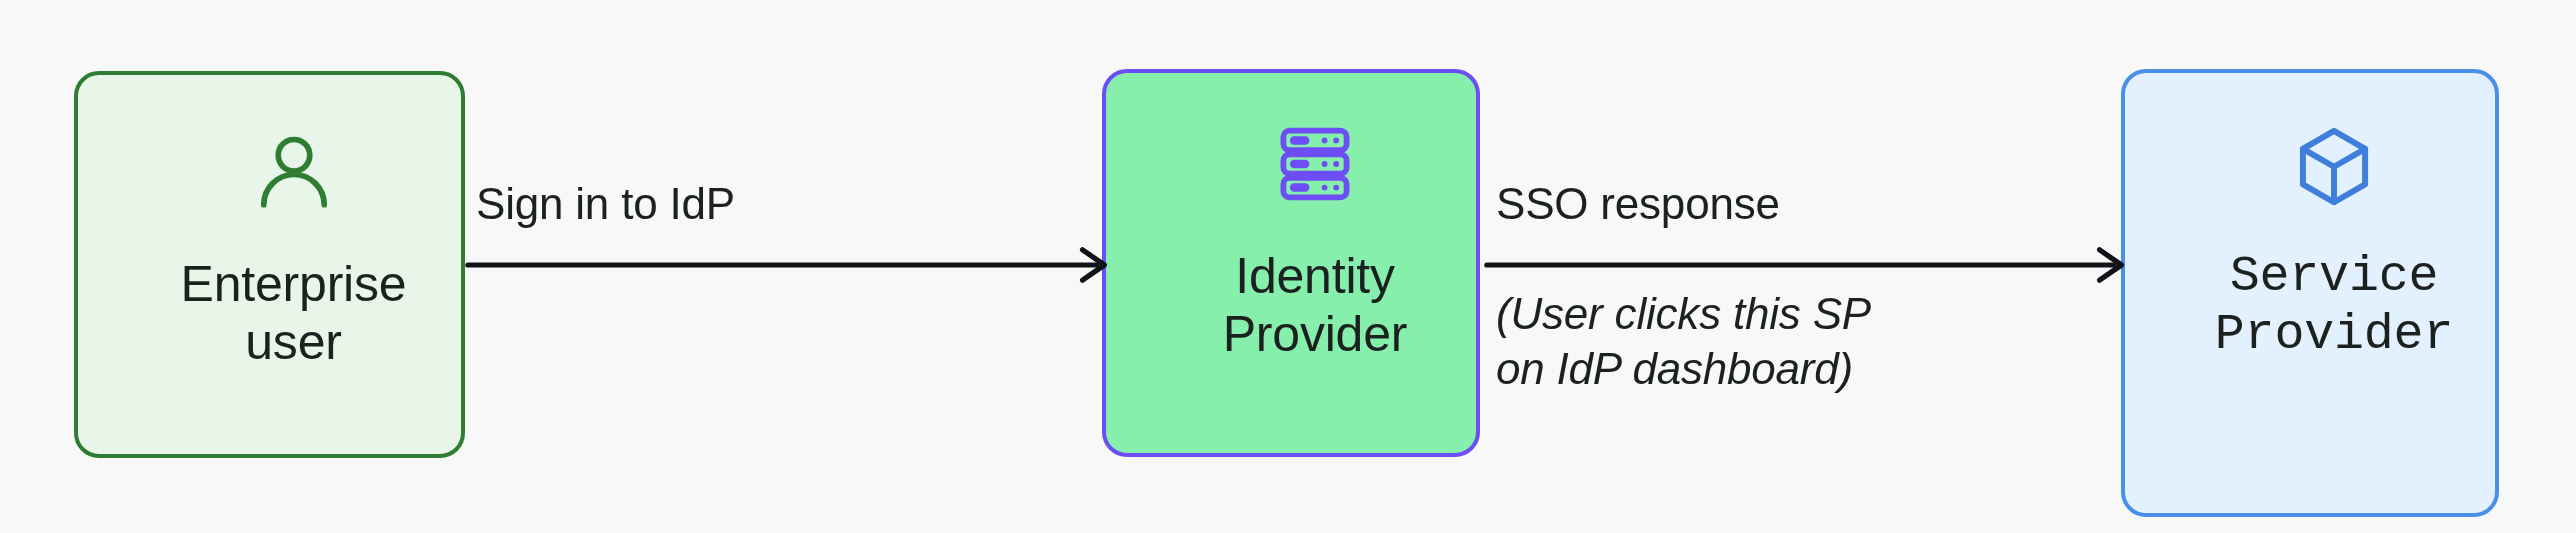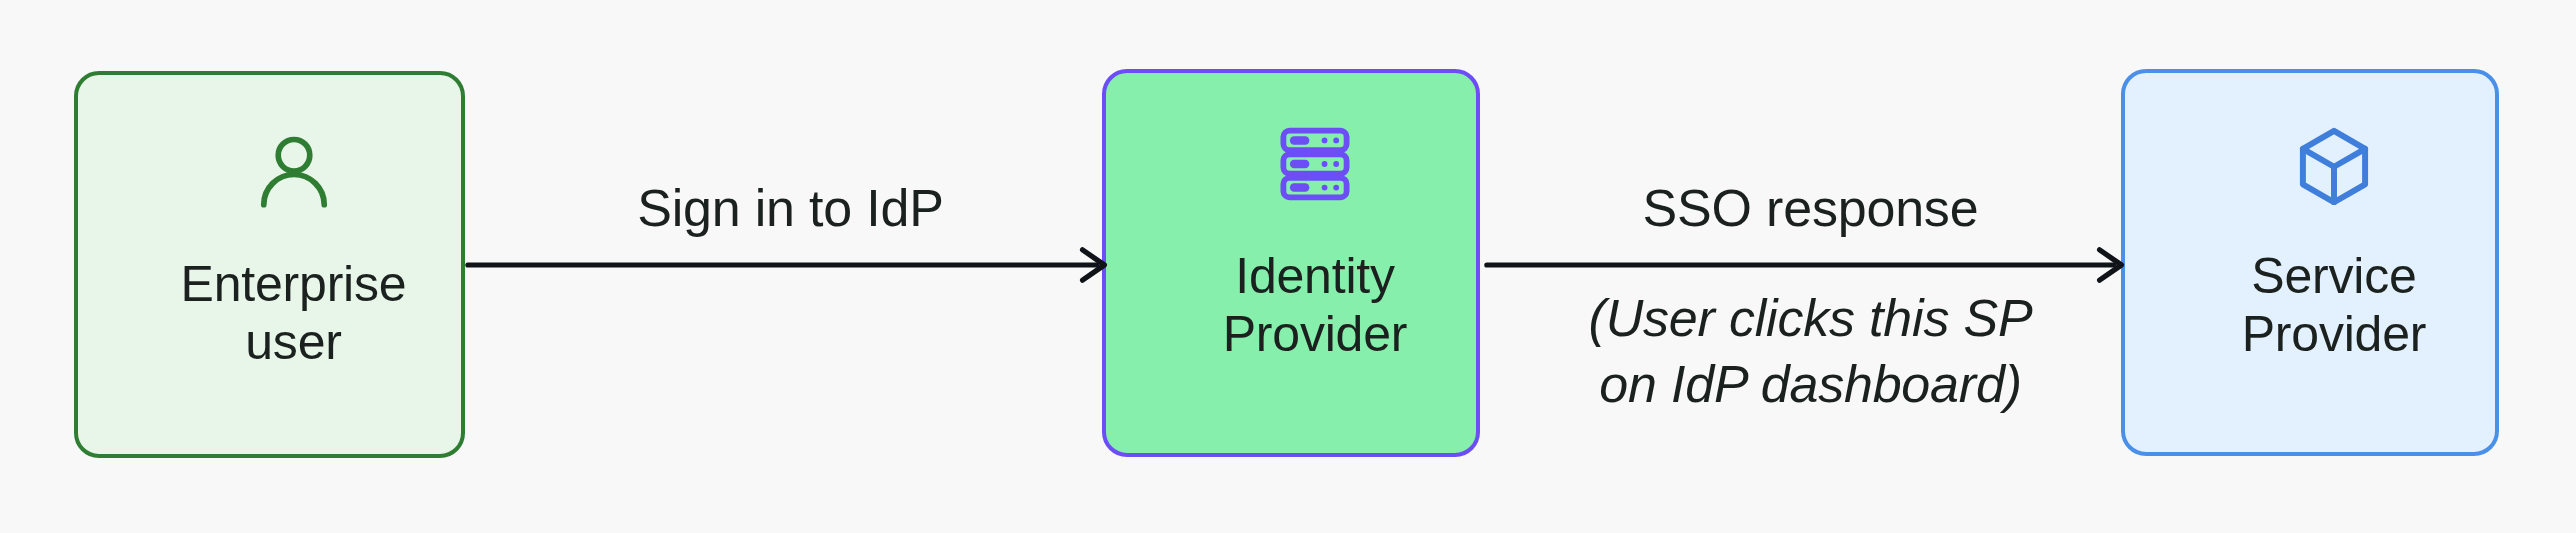--- a/index.html
+++ b/index.html
@@ -64,45 +64,45 @@
     background: #86efac;
   }
   #node-idp .node-icon { margin-top: 50px; }
   #node-idp .node-label { margin-top: 38px; }
 
   
   #node-sp {
     left: 2121px;
     top: 69px;
     width: 378px;
-    height: 387px;
+    height: 448px;
     border: 4.8px solid #4a90e8;
     background: #e3f0fd;
+    font-family: Liberation Mono, monospace;
   }
   #node-sp .node-icon { margin-top: 50px; }
   #node-sp .node-label { margin-top: 38px; }
 
   
   .arrow {
     position: absolute;
     height: 38px;
   }
   .arrow svg {
     display: block;
     overflow: visible;
   }
   #arrow-user-idp { left: 467px; top: 246px; width: 644px; }
   #arrow-idp-sp   { left: 1486px; top: 246px; width: 642px; }
 
   
   .edge-label {
     position: absolute;
-    text-align: center;
     color: #1b211f;
-    font-size: 52px;
+    font-size: 44px;
     line-height: 1.26;
     letter-spacing: -0.2px;
     white-space: pre-line;
   }
   #label-signin {
     left: 476px;
     top: 176px;
     width: 629px;
   }
   #label-sso {

